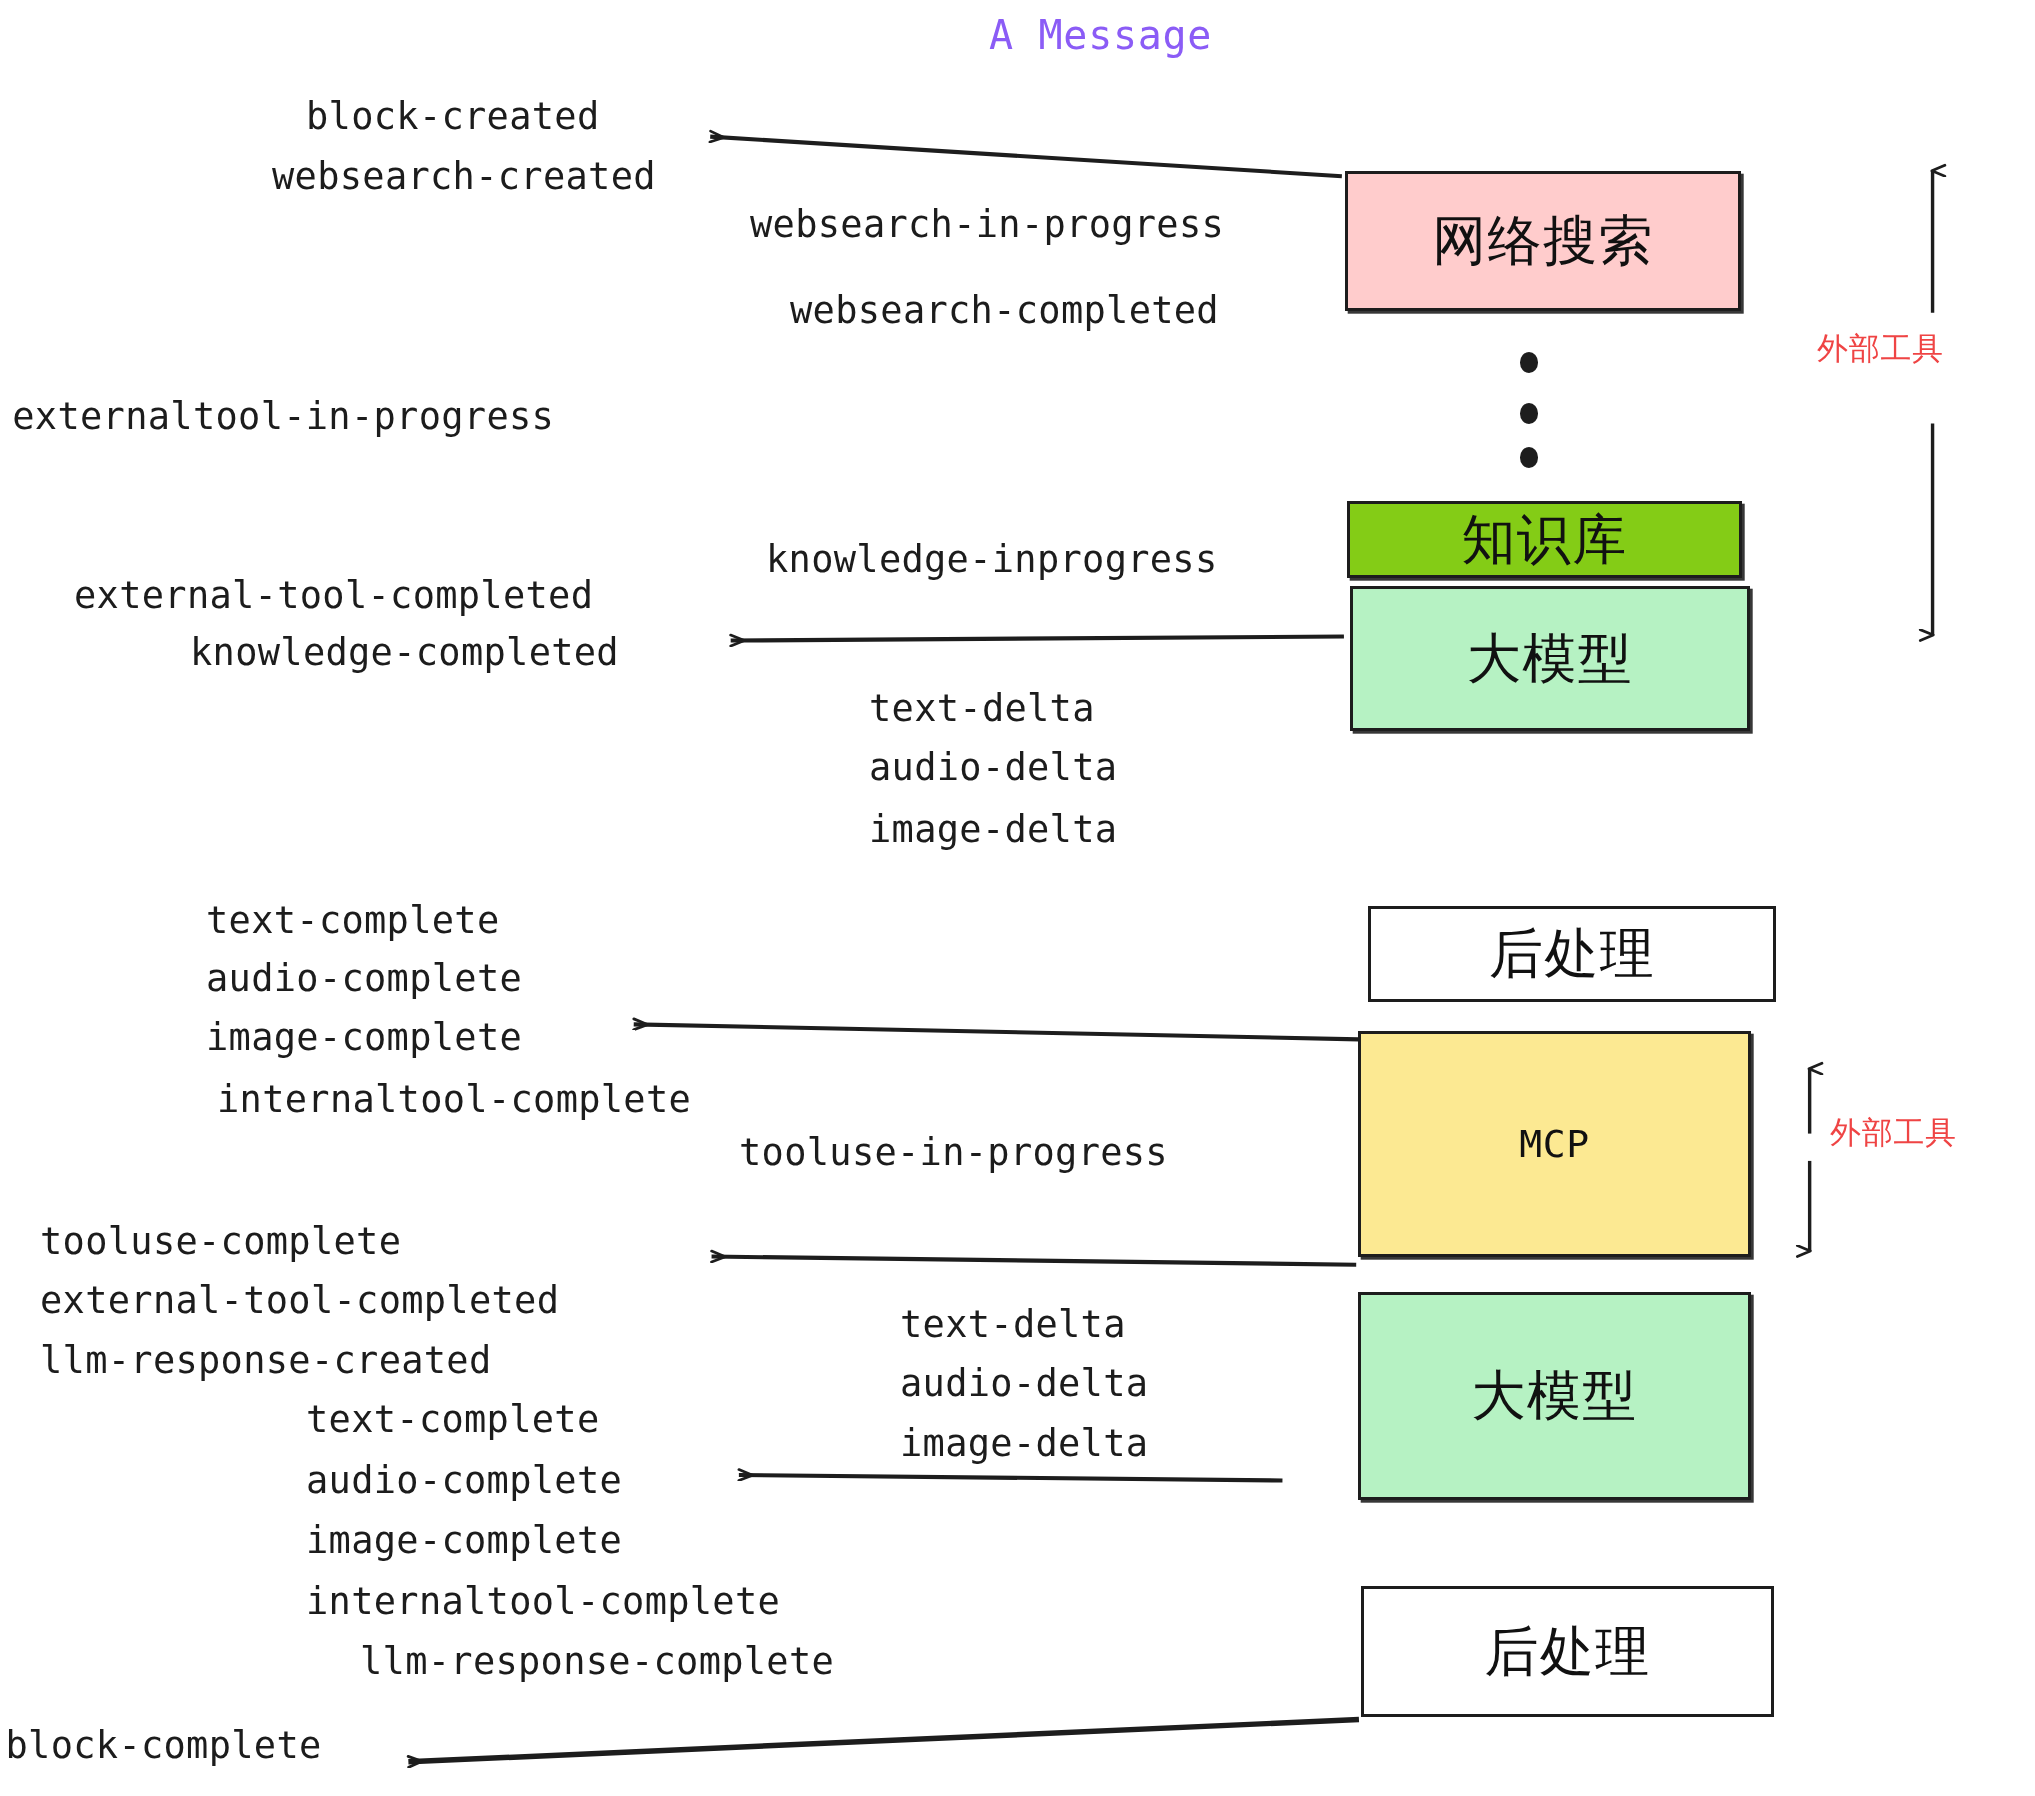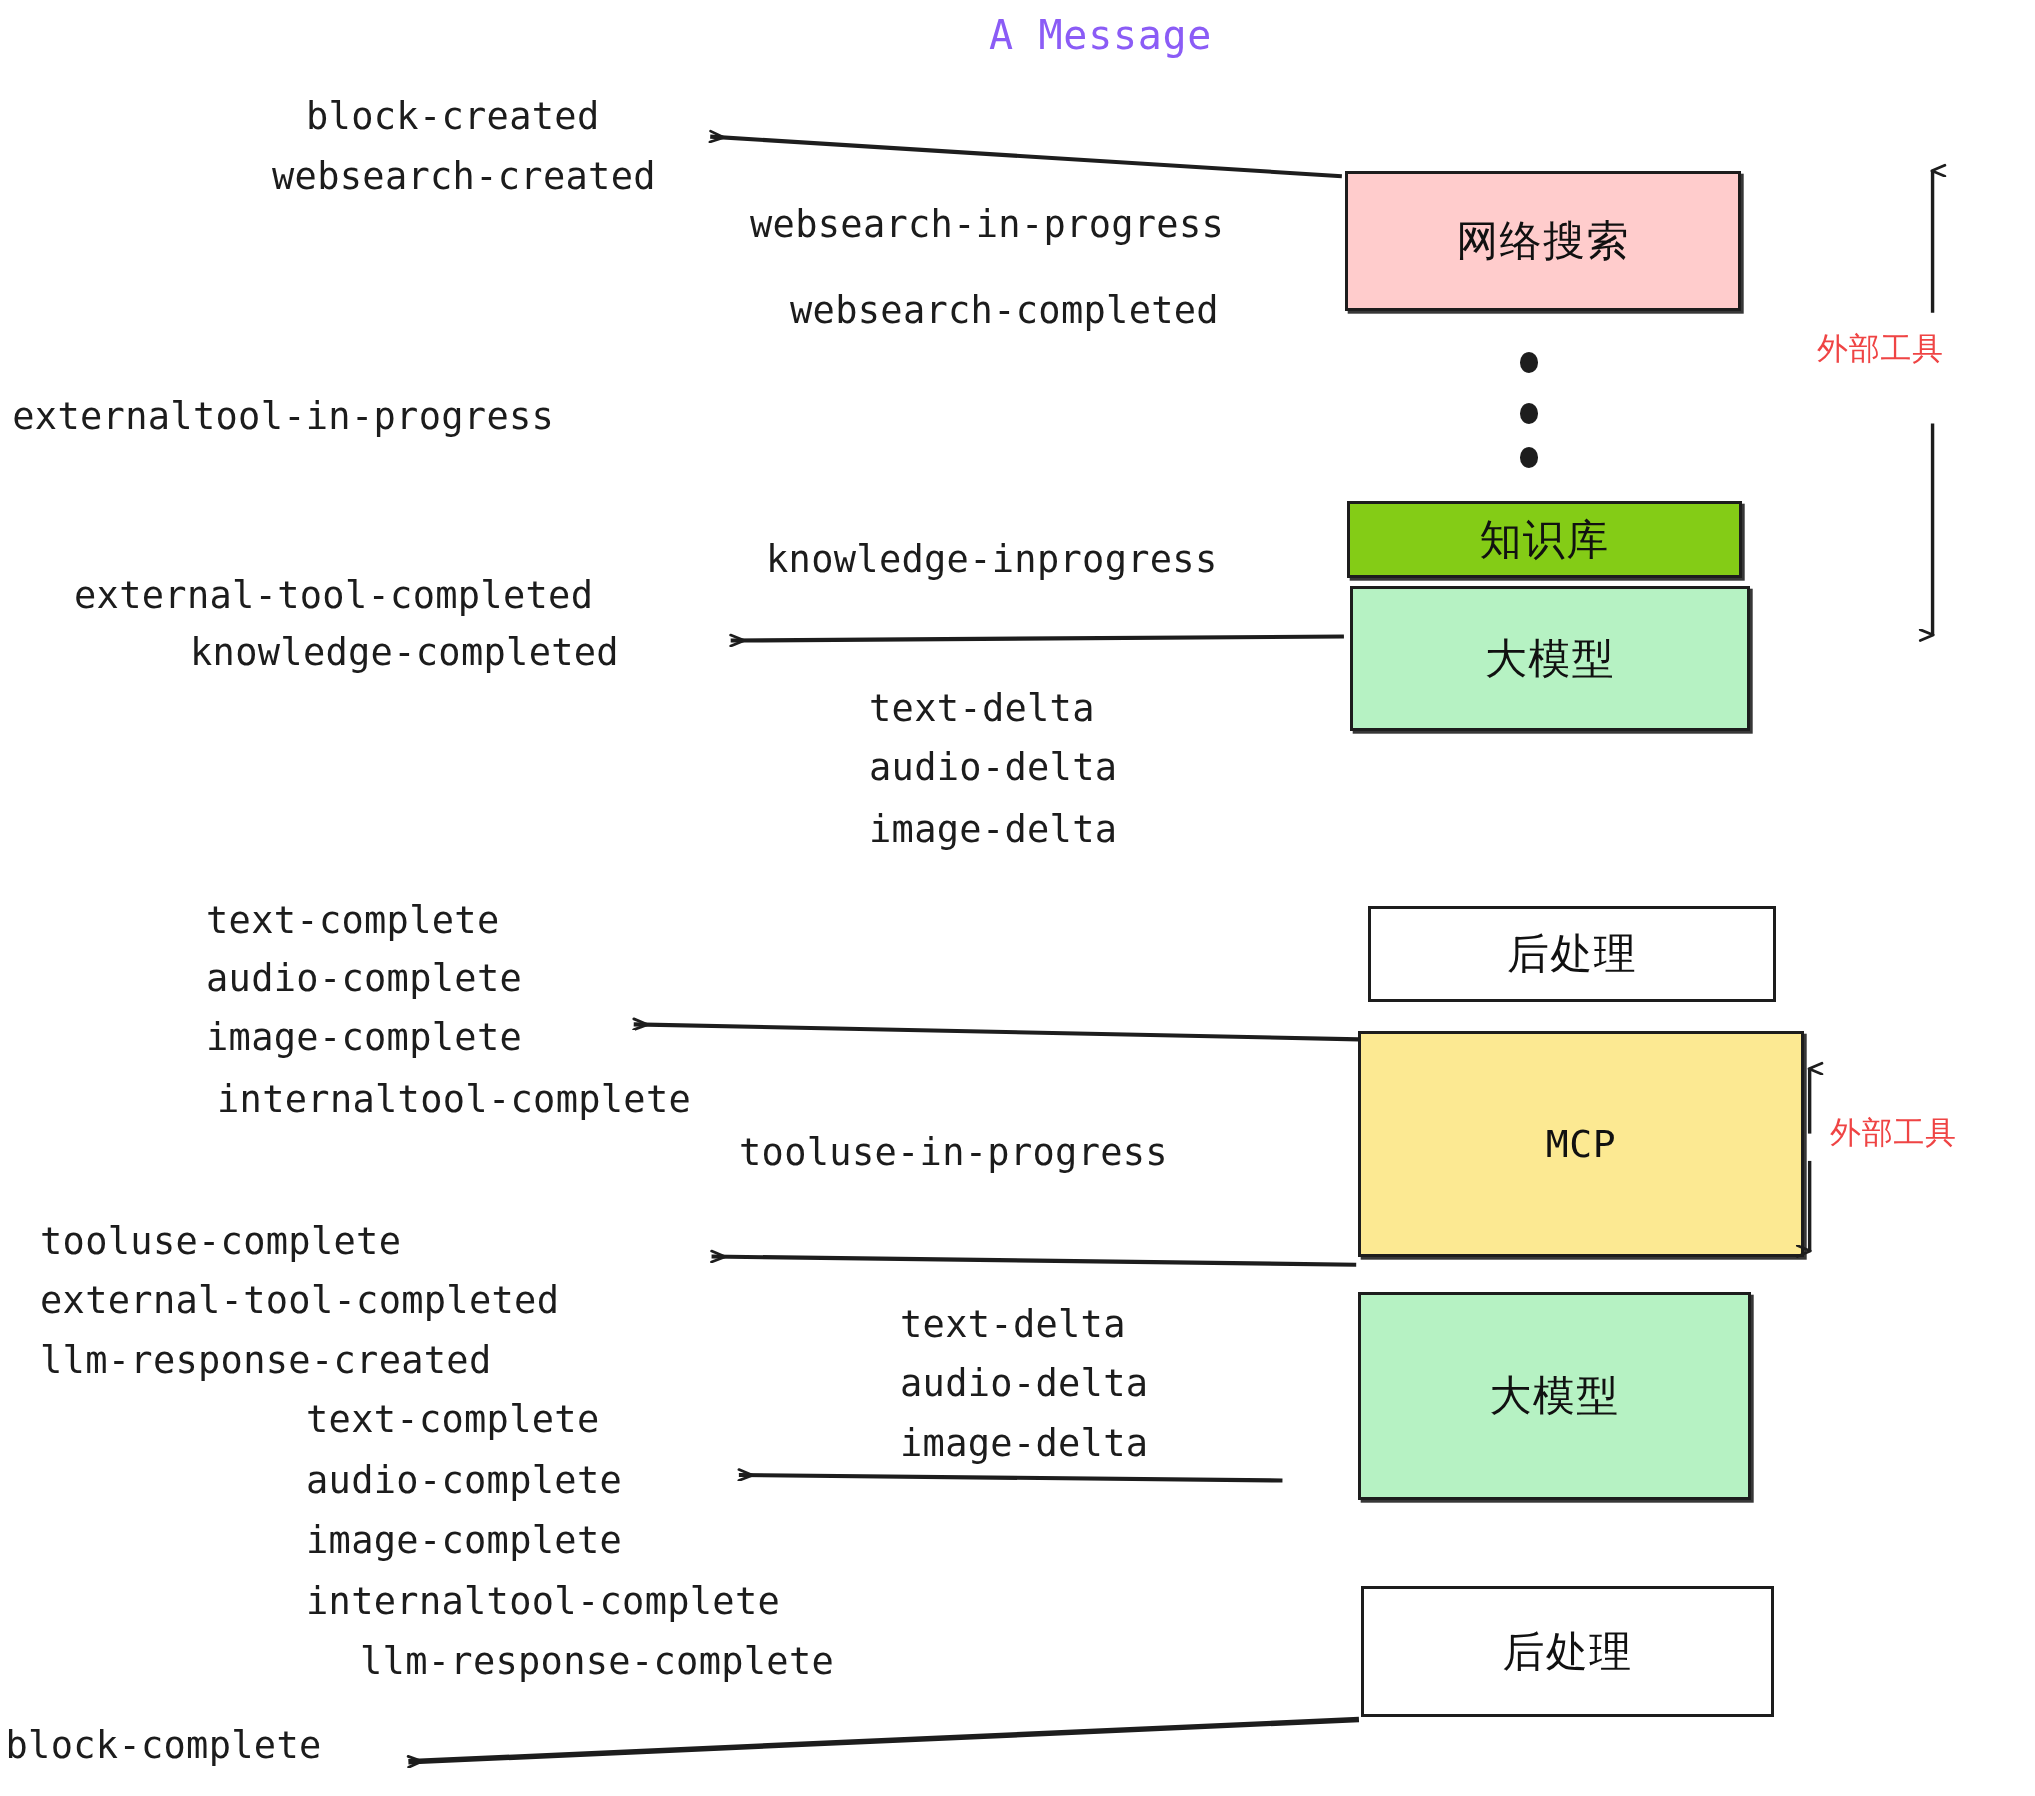--- a/index.html
+++ b/index.html
@@ -42,21 +42,21 @@
     box-sizing: border-box;
     border: 3.4px solid #1d1d1d;
     display: flex;
     align-items: center;
     justify-content: center;
     font-family: "DejaVu Sans", sans-serif;
     color: #111111;
     box-shadow: 2.7px 2.7px 0 rgba(20,20,20,0.85);
   }
   .box-label {
-    font-size: 42px;
+    font-size: 54px;
     letter-spacing: 1.4px;
     line-height: 1;
   }
   .box-label.latin {
     font-family: "DejaVu Sans Mono", monospace;
     font-size: 38px;
     letter-spacing: 0.7px;
   }
   
   .side-label {
@@ -100,21 +100,21 @@
   </div>
 
   <div class="box" style="left:1350px; top:586px; width:400px; height:145px; background:#b6f2c3;">
     <span class="box-label">大模型</span>
   </div>
 
   <div class="box" style="left:1368px; top:906px; width:408px; height:96px; background:#ffffff; box-shadow:none;">
     <span class="box-label">后处理</span>
   </div>
 
-  <div class="box" style="left:1358px; top:1031px; width:446px; height:226px; background:#fce992;">
+  <div class="box" style="left:1358px; top:1031px; width:393px; height:226px; background:#fce992;">
     <span class="box-label latin">MCP</span>
   </div>
 
   <div class="box" style="left:1358px; top:1292px; width:393px; height:208px; background:#b6f2c3;">
     <span class="box-label">大模型</span>
   </div>
 
   <div class="box" style="left:1361px; top:1586px; width:413px; height:131px; background:#ffffff; box-shadow:none;">
     <span class="box-label">后处理</span>
   </div>

